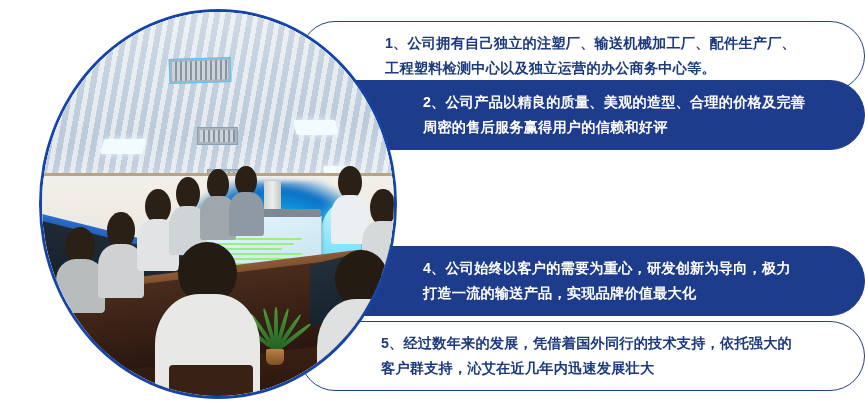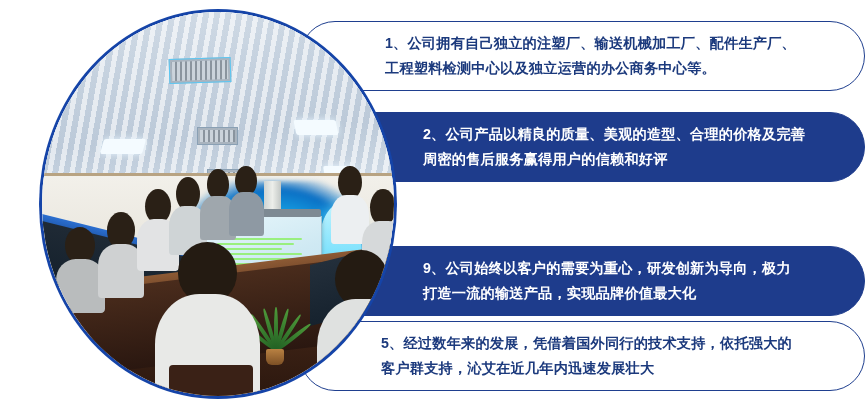--- a/index.html
+++ b/index.html
@@ -152,21 +152,21 @@
   }
   .strip-light .txt{color:#1c3a7d;}
   .strip-dark{
     background:#1e3c8c;
     border:1.5px solid #1e3c8c;
   }
   .strip-dark .txt{color:#ffffff;}
 
   .s1{left:300px;top:21px;width:565px;}
   .s1 .txt{padding-left:84px;}
-  .s2{left:300px;top:112px;width:565px;}
+  .s2{left:300px;top:80px;width:565px;}
   .s2 .txt{padding-left:122px;}
   .s3{left:300px;top:171px;width:565px;}
   .s3 .txt{padding-left:130px;}
   .s4{left:300px;top:246px;width:565px;}
   .s4 .txt{padding-left:122px;}
   .s5{left:300px;top:321px;width:565px;}
   .s5 .txt{padding-left:80px;}
 
   
   .photo-circle{z-index:4;}
@@ -182,21 +182,21 @@
 工程塑料检测中心以及独立运营的办公商务中心等。</div>
   </div>
 
   <div class="strip strip-dark s2">
     <div class="txt">2、公司产品以精良的质量、美观的造型、合理的价格及完善
 周密的售后服务赢得用户的信赖和好评</div>
   </div>
 
 
   <div class="strip strip-dark s4">
-    <div class="txt">9、公司始终以客户的需要为重心，研发创新为导向，极力
+    <div class="txt">4、公司始终以客户的需要为重心，研发创新为导向，极力
 打造一流的输送产品，实现品牌价值最大化</div>
   </div>
 
   <div class="strip strip-light s5">
     <div class="txt">5、经过数年来的发展，凭借着国外同行的技术支持，依托强大的
 客户群支持，沁艾在近几年内迅速发展壮大</div>
   </div>
 
   <div class="photo-circle">
     <div class="photo-inner">

